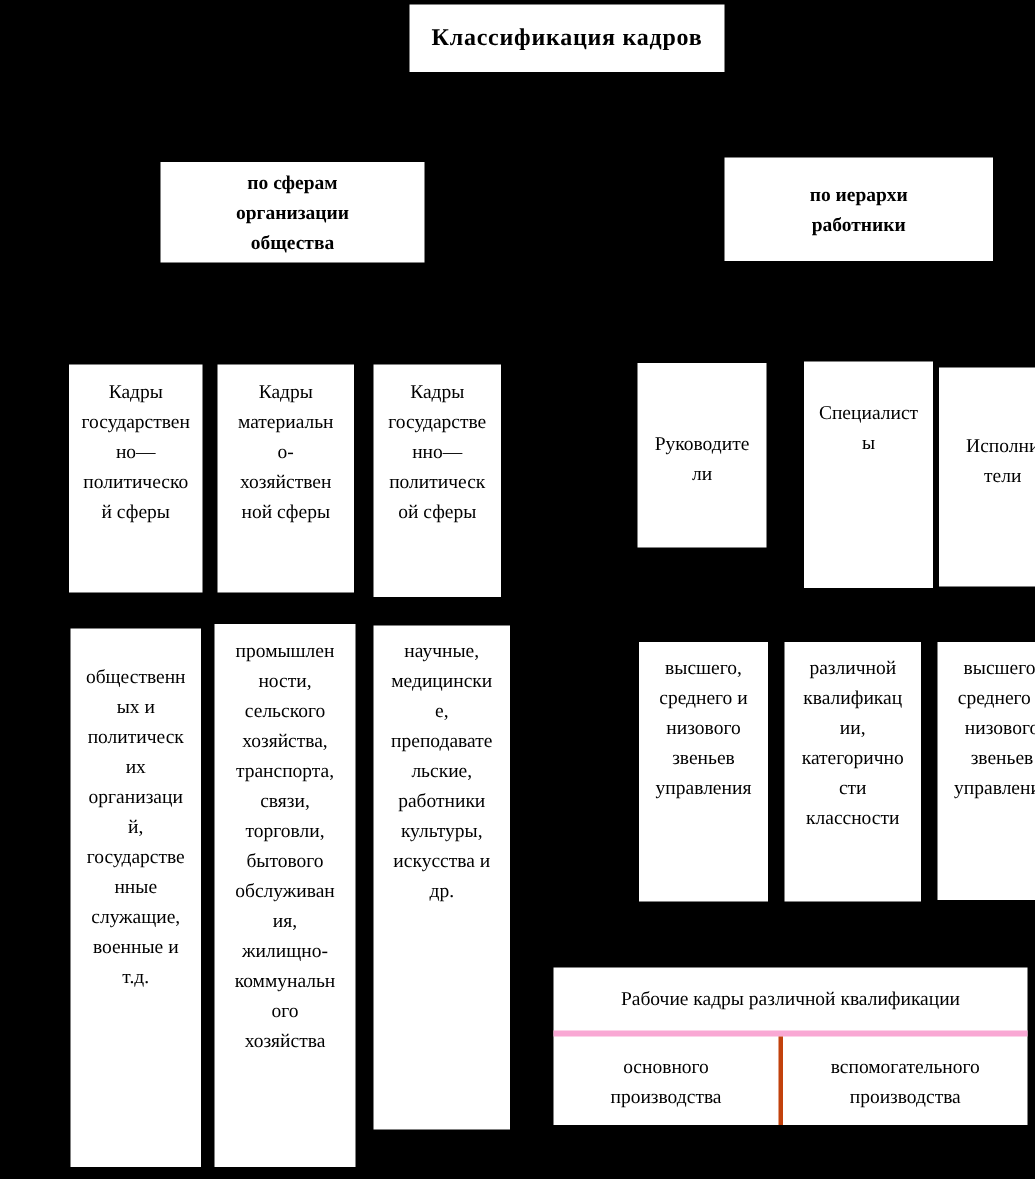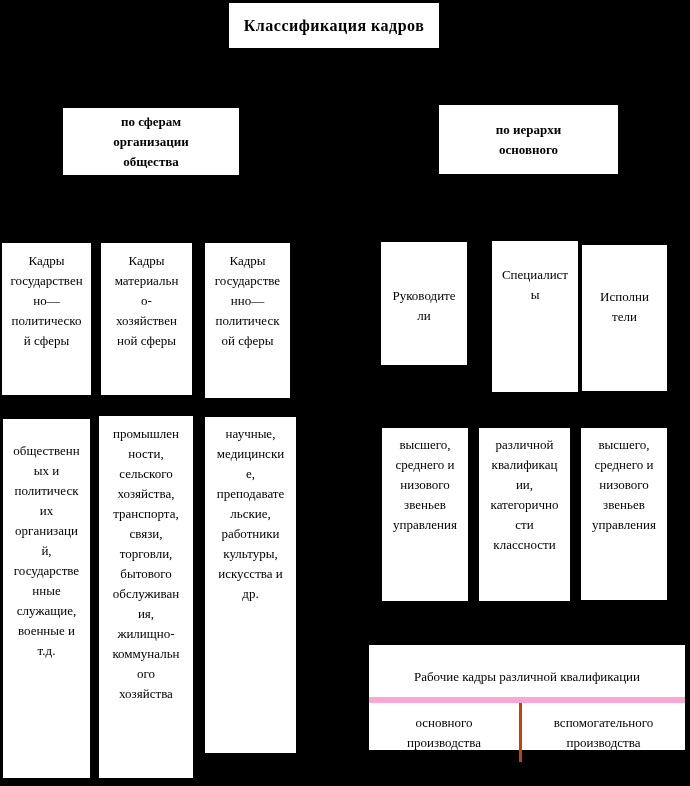--- a/index.html
+++ b/index.html
@@ -15,20 +15,21 @@
   .box {
     position: absolute;
     background: #ffffff;
     color: #000000;
     text-align: center;
     white-space: pre-line;
     font-size: 13px;
     line-height: 20px;
     box-sizing: border-box;
     overflow: hidden;
+    margin-left: 44px;
   }
   .bold { font-weight: bold; }
   .vcenter {
     display: flex;
     align-items: center;
     justify-content: center;
   }
   .title-box { left: 229px; top: 3px; width: 210px; height: 45px; font-size: 16px; letter-spacing: 0.5px; }
   .hdr-left  { left: 63px;  top: 108px; width: 176px; height: 67px; }
   .hdr-right { left: 439px; top: 105px; width: 179px; height: 69px; }
@@ -51,27 +52,26 @@
 
   .wtable {
     position: absolute;
     left: 369px; top: 645px;
     width: 316px; height: 105px;
     background: #ffffff;
     box-sizing: border-box;
   }
   .wtable-header {
     height: 46px;
-    border-bottom: 6px solid #f9a8d4;
+    border-bottom: 4px solid #f9a8d4;
     box-sizing: border-box;
     display: flex;
     align-items: center;
     justify-content: center;
     font-size: 13px;
-    margin-top: 12px;
   }
   .wtable-body { display: flex; height: 59px; }
   .wtable-cell {
     flex: 1;
     display: flex;
     align-items: center;
     justify-content: center;
     white-space: pre-line;
     text-align: center;
     font-size: 13px;
@@ -89,21 +89,21 @@
 
 <div class="canvas">
 
   <div class="box bold vcenter title-box">Классификация кадров</div>
 
   <div class="box bold vcenter hdr-left">по сферам
 организации
 общества</div>
 
   <div class="box bold vcenter hdr-right">по иерархи
-основного</div>
+работники</div>
 
   <div class="box s1">Кадры
 государствен
 но—
 политическо
 й сферы</div>
 
   <div class="box s2">Кадры
 материальн
 о-

